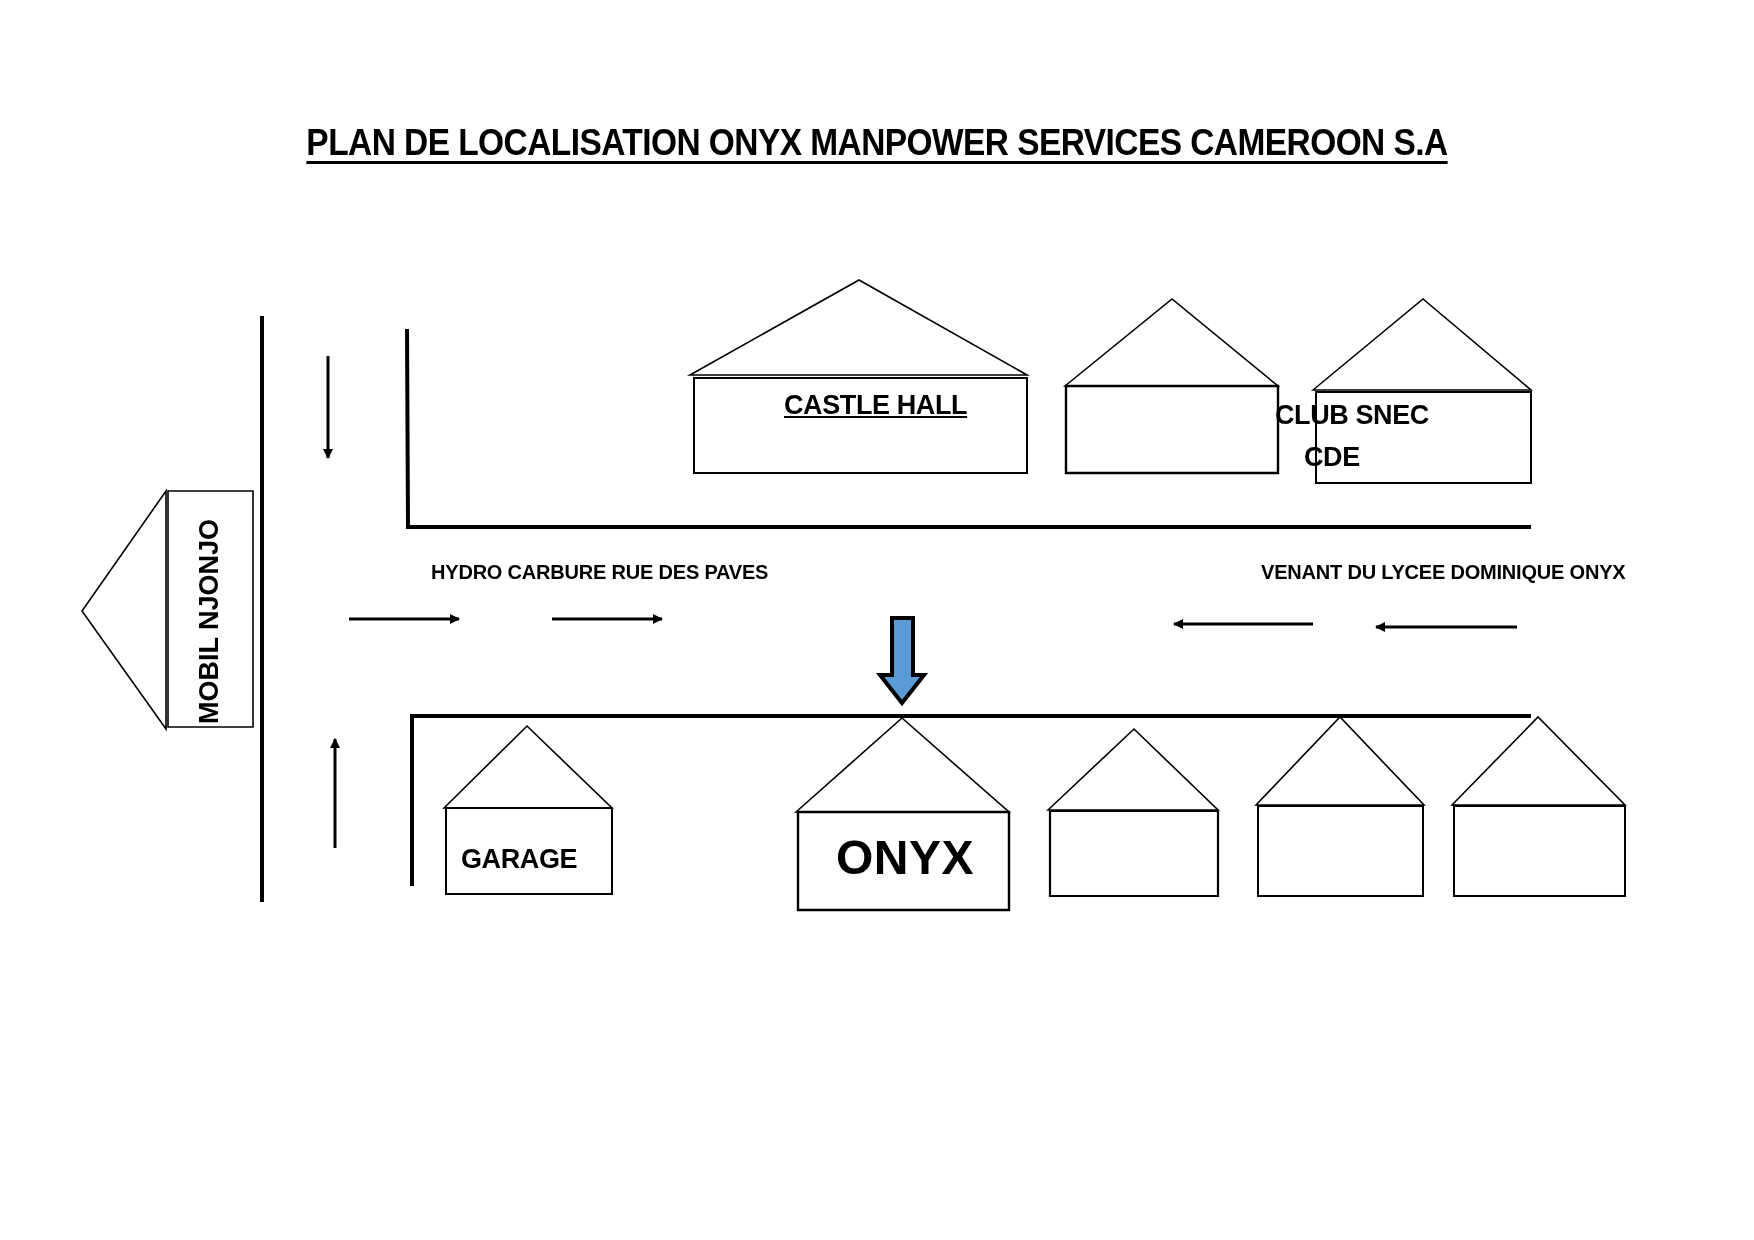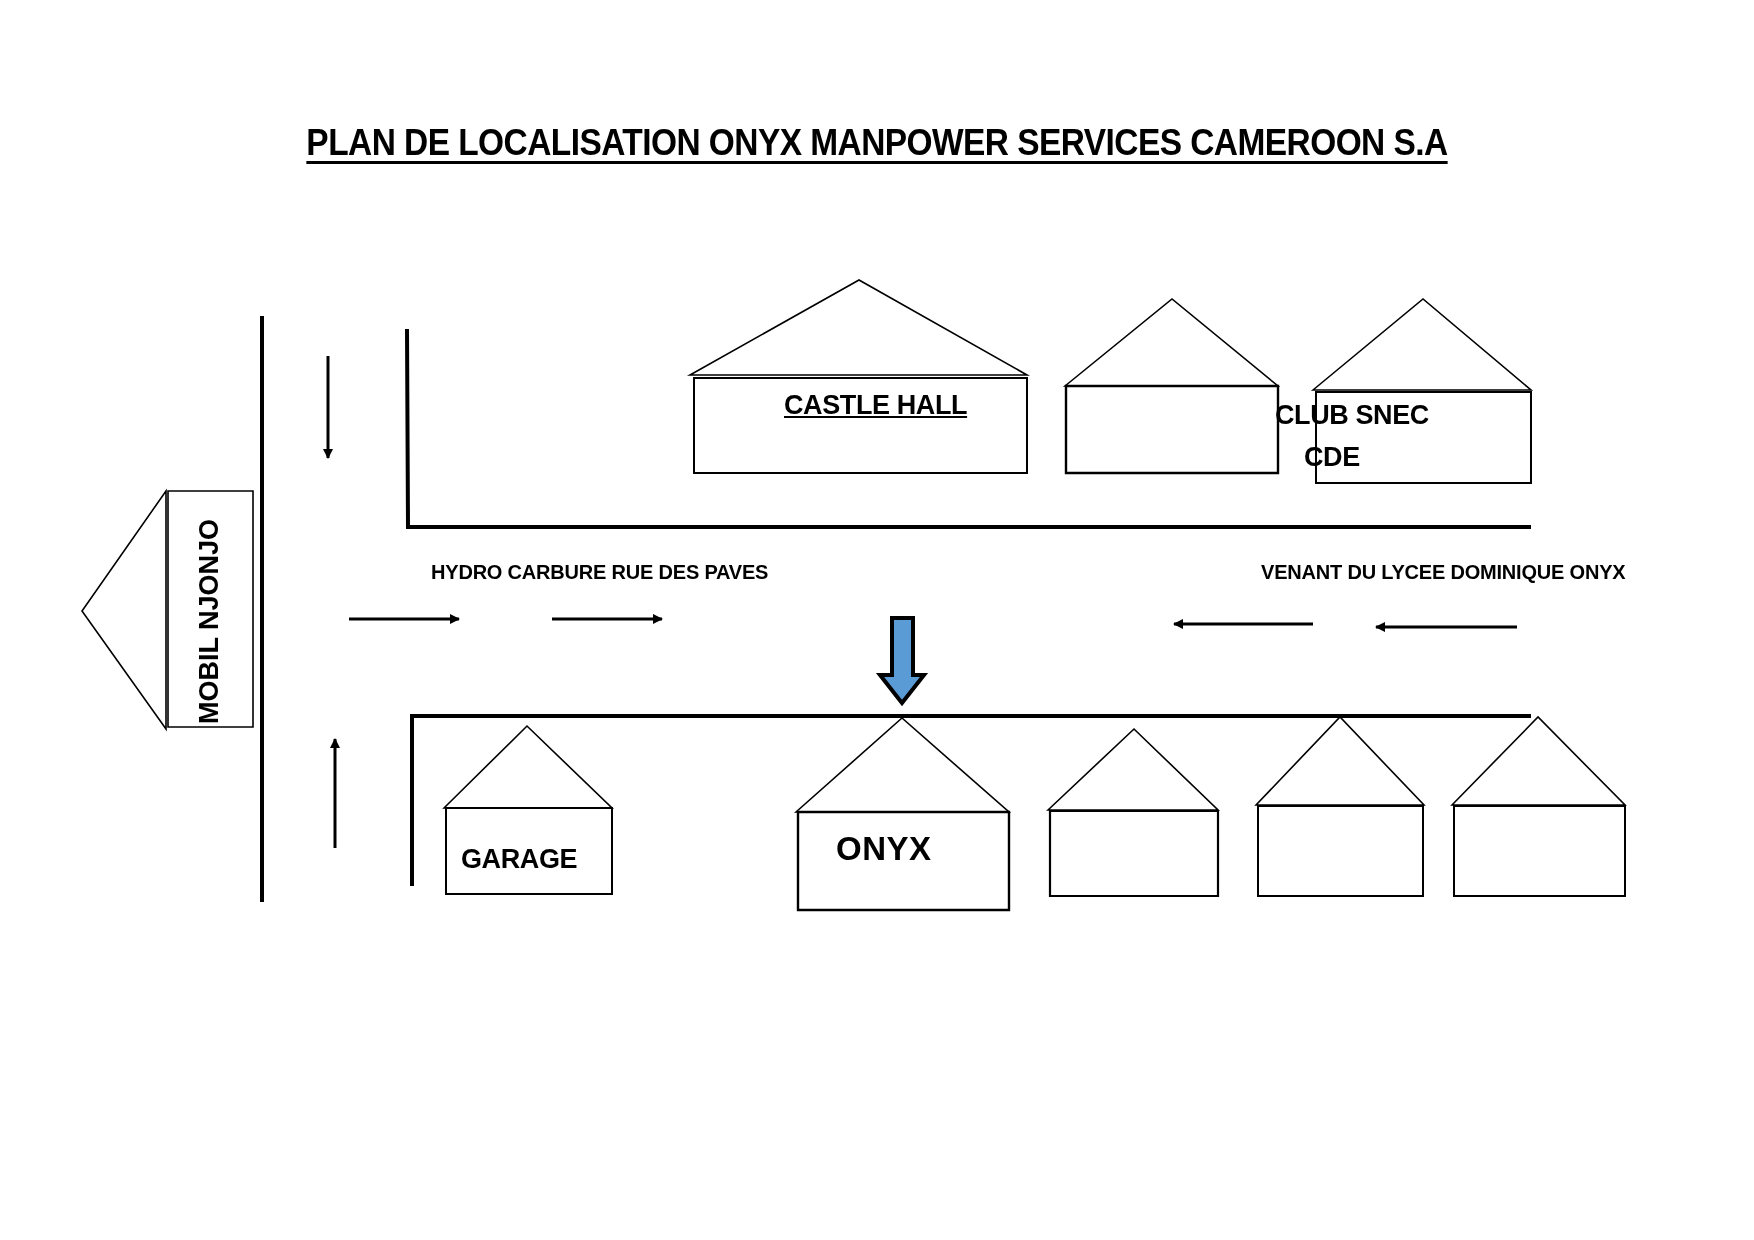--- a/index.html
+++ b/index.html
@@ -7,21 +7,21 @@
          font-family: "Liberation Sans", "DejaVu Sans", sans-serif; }
   #map { position: absolute; left: 0; top: 0; width: 1754px; height: 1240px; }
   .title { position: absolute; left: 0; top: 122px; width: 1754px; text-align: center;
            font-family: "Liberation Sans", sans-serif; font-weight: bold; font-size: 36px;
            text-decoration: underline; text-underline-offset: 6px; color: #000;
            letter-spacing: -0.6px; transform: scaleX(0.93); }
   .lbl { position: absolute; font-weight: bold; color: #000; white-space: nowrap;
          font-family: "Liberation Sans", sans-serif; }
   .street { font-size: 20px; letter-spacing: -0.2px; text-align: center; }
   .bld { font-size: 27px; letter-spacing: -0.4px; }
-  .onyx { font-size: 33px; letter-spacing: 0.5px; }
+  .onyx { font-size: 48px; letter-spacing: 0.5px; }
   .mobil { font-size: 27px; transform-origin: 0 0; transform: rotate(-90deg); }
   svg line, svg polyline, svg polygon, svg rect { vector-effect: non-scaling-stroke; }
 </style>
 </head>
 <body>
 
 <div class="title">PLAN DE LOCALISATION ONYX MANPOWER SERVICES CAMEROON S.A</div>
 
 <svg id="map" viewBox="0 0 1754 1240" xmlns="http://www.w3.org/2000/svg">
   <defs>

